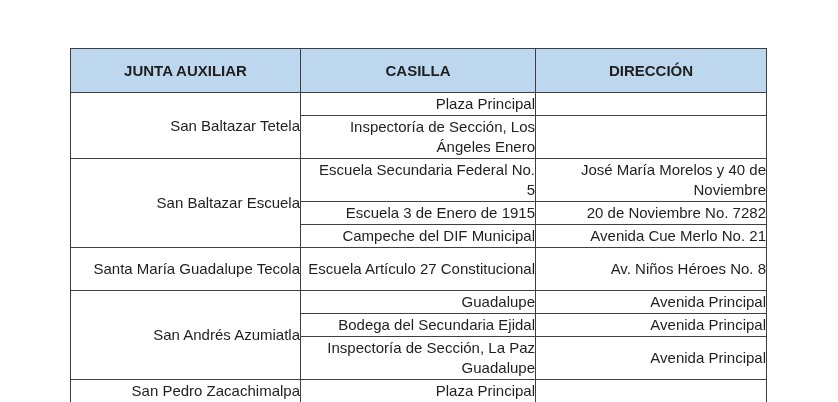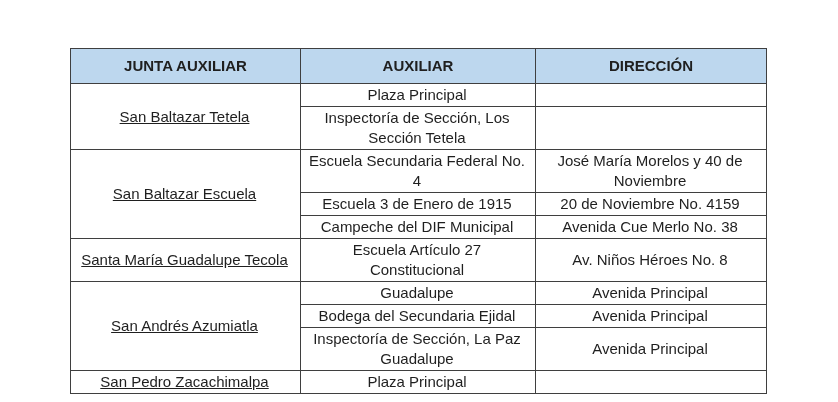--- a/index.html
+++ b/index.html
@@ -27,76 +27,76 @@
     border-collapse: collapse;
     table-layout: fixed;
     color: var(--text-color);
     font-size: 15px;
     line-height: 20px;
   }
   table.casillas th,
   table.casillas td {
     border: 1px solid var(--border-color);
     vertical-align: middle;
-    text-align: center;
-    padding: 1px 8px 1px 6px;
+    text-align: right;
+    padding: 1px 0 1px 6px;
     overflow: hidden;
   }
   table.casillas thead th {
     background: var(--header-bg);
     font-weight: bold;
     text-align: center;
-    height: 35px;
+    height: 44px;
     padding: 1px 2px;
   }
   tr.h1 { height: 23px; }
   tr.h2 { height: 43px; }
-  td.junta { padding-right: 50px; text-decoration: underline; }
+  td.junta { padding-right: 50px; }
 </style>
 </head>
 <body>
 
 <div class="page">
   <table class="casillas">
     <colgroup>
       <col style="width:230px">
       <col style="width:235px">
       <col style="width:231px">
     </colgroup>
     <thead>
       <tr>
         <th>JUNTA AUXILIAR</th>
-        <th>AUXILIAR</th>
+        <th>CASILLA</th>
         <th>DIRECCIÓN</th>
       </tr>
     </thead>
     <tbody>
 
       <tr class="h1">
         <td class="junta" rowspan="2">San Baltazar Tetela</td>
         <td>Plaza Principal</td>
         <td></td>
       </tr>
       <tr class="h2">
-        <td>Inspectoría de Sección, Los Sección Tetela</td>
+        <td>Inspectoría de Sección, Los Ángeles Enero</td>
         <td></td>
       </tr>
 
       <tr class="h2">
         <td class="junta" rowspan="3">San Baltazar Escuela</td>
-        <td>Escuela Secundaria Federal No. 4</td>
+        <td>Escuela Secundaria Federal No. 5</td>
         <td>José María Morelos y 40 de Noviembre</td>
       </tr>
       <tr class="h1">
         <td>Escuela 3 de Enero de 1915</td>
-        <td>20 de Noviembre No. 4159</td>
+        <td>20 de Noviembre No. 7282</td>
       </tr>
       <tr class="h1">
         <td>Campeche del DIF Municipal</td>
-        <td>Avenida Cue Merlo No. 38</td>
+        <td>Avenida Cue Merlo No. 21</td>
       </tr>
 
       <tr class="h2">
         <td class="junta">Santa María Guadalupe Tecola</td>
         <td>Escuela Artículo 27 Constitucional</td>
         <td>Av. Niños Héroes No. 8</td>
       </tr>
 
       <tr class="h1">
         <td class="junta" rowspan="3">San Andrés Azumiatla</td>

